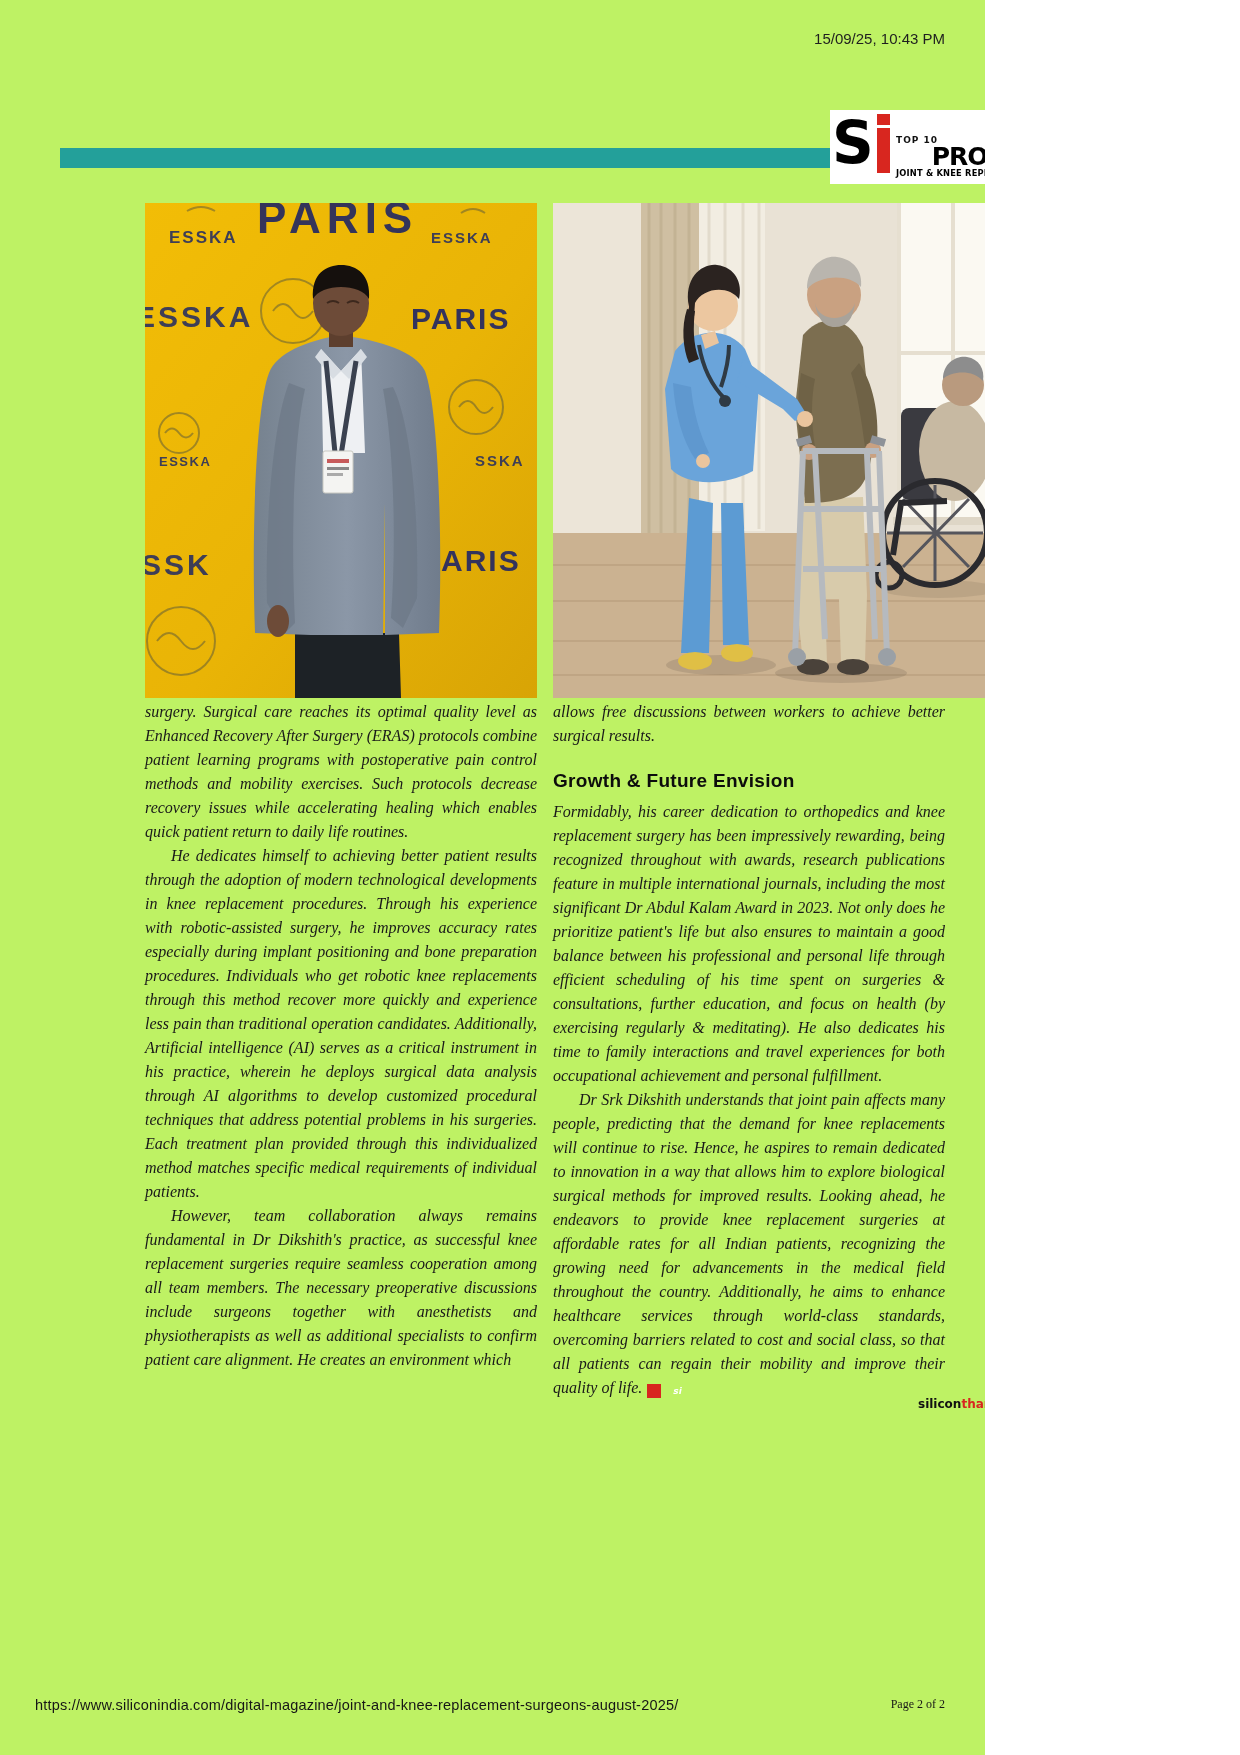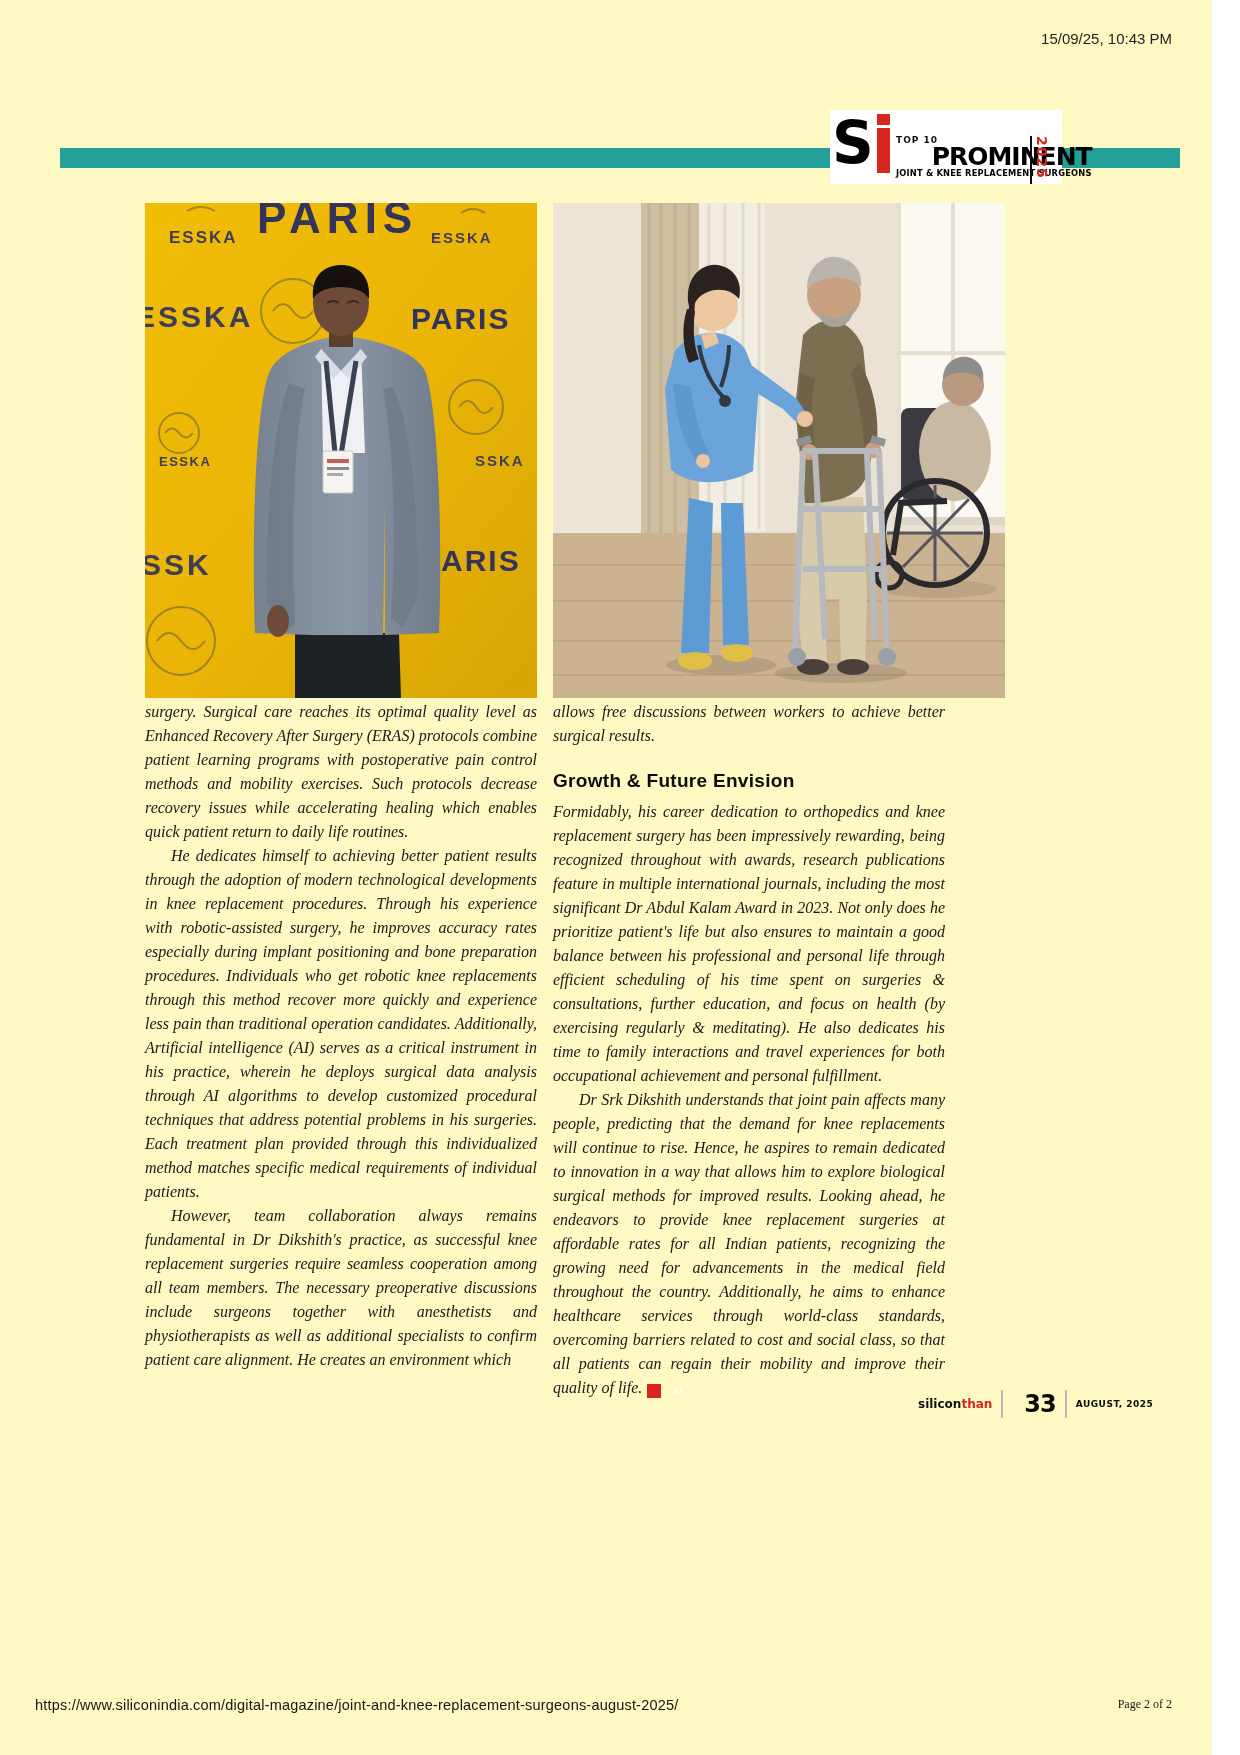--- a/index.html
+++ b/index.html
@@ -1,16 +1,16 @@
 <!DOCTYPE html>
 <html><head>
 <meta charset="utf-8">
 <style>
   html,body{margin:0;padding:0;background:#ffffff;}
-  .page{position:relative;width:1212px;height:1755px;background:#fef9c3;overflow:hidden;
+  .page{position:relative;width:985px;height:1755px;background:#bef264;overflow:hidden;
         font-family:"Liberation Sans",sans-serif;}
 
   
   .ts{position:absolute;top:30px;right:40px;font-size:15px;color:#1f1f1f;}
   .print-url{position:absolute;top:1697px;left:35px;font-size:14.5px;color:#161616;letter-spacing:.2px;}
   .print-page{position:absolute;top:1697px;right:40px;font-size:12px;color:#161616;font-family:Liberation Serif, serif;}
 
   
   .teal-bar{position:absolute;left:60px;top:148px;width:1120px;height:20px;background:#23a09a;}
   .logo-panel{position:absolute;left:830px;top:110px;width:232px;height:74px;background:#ffffff;}

